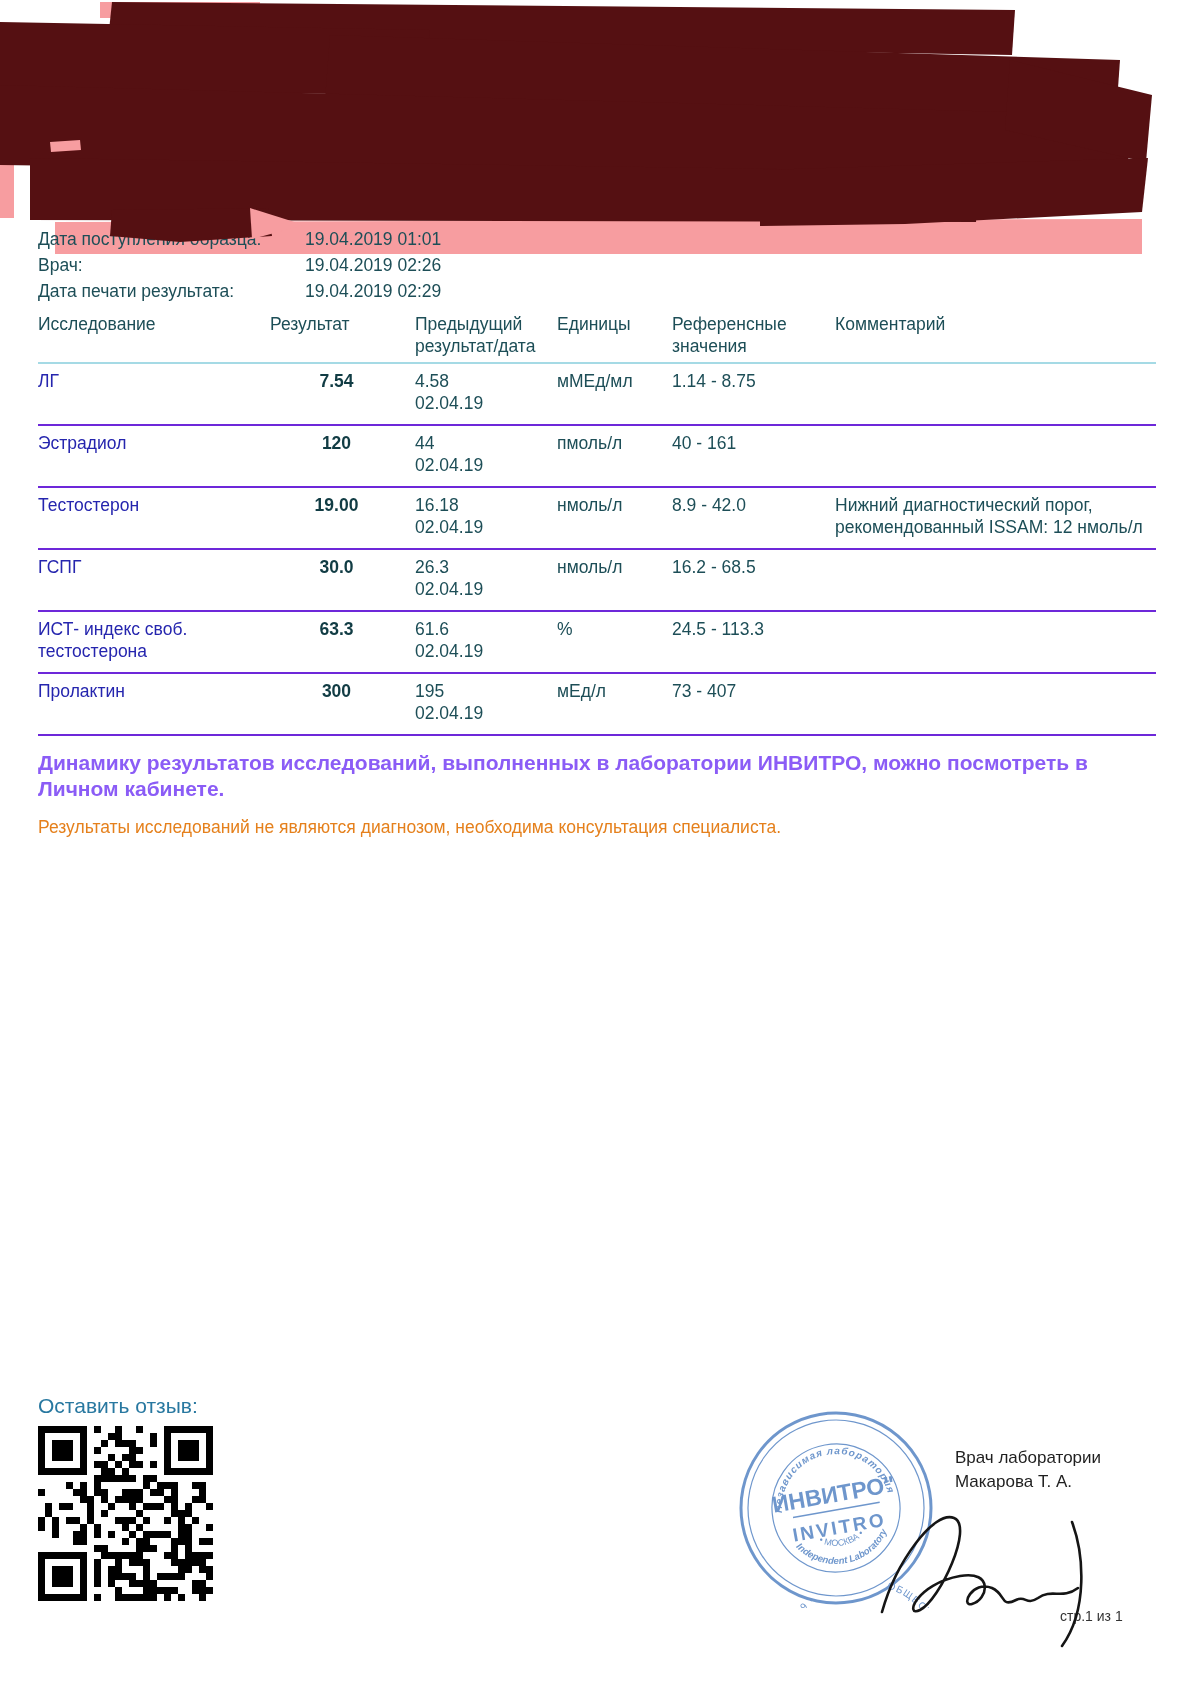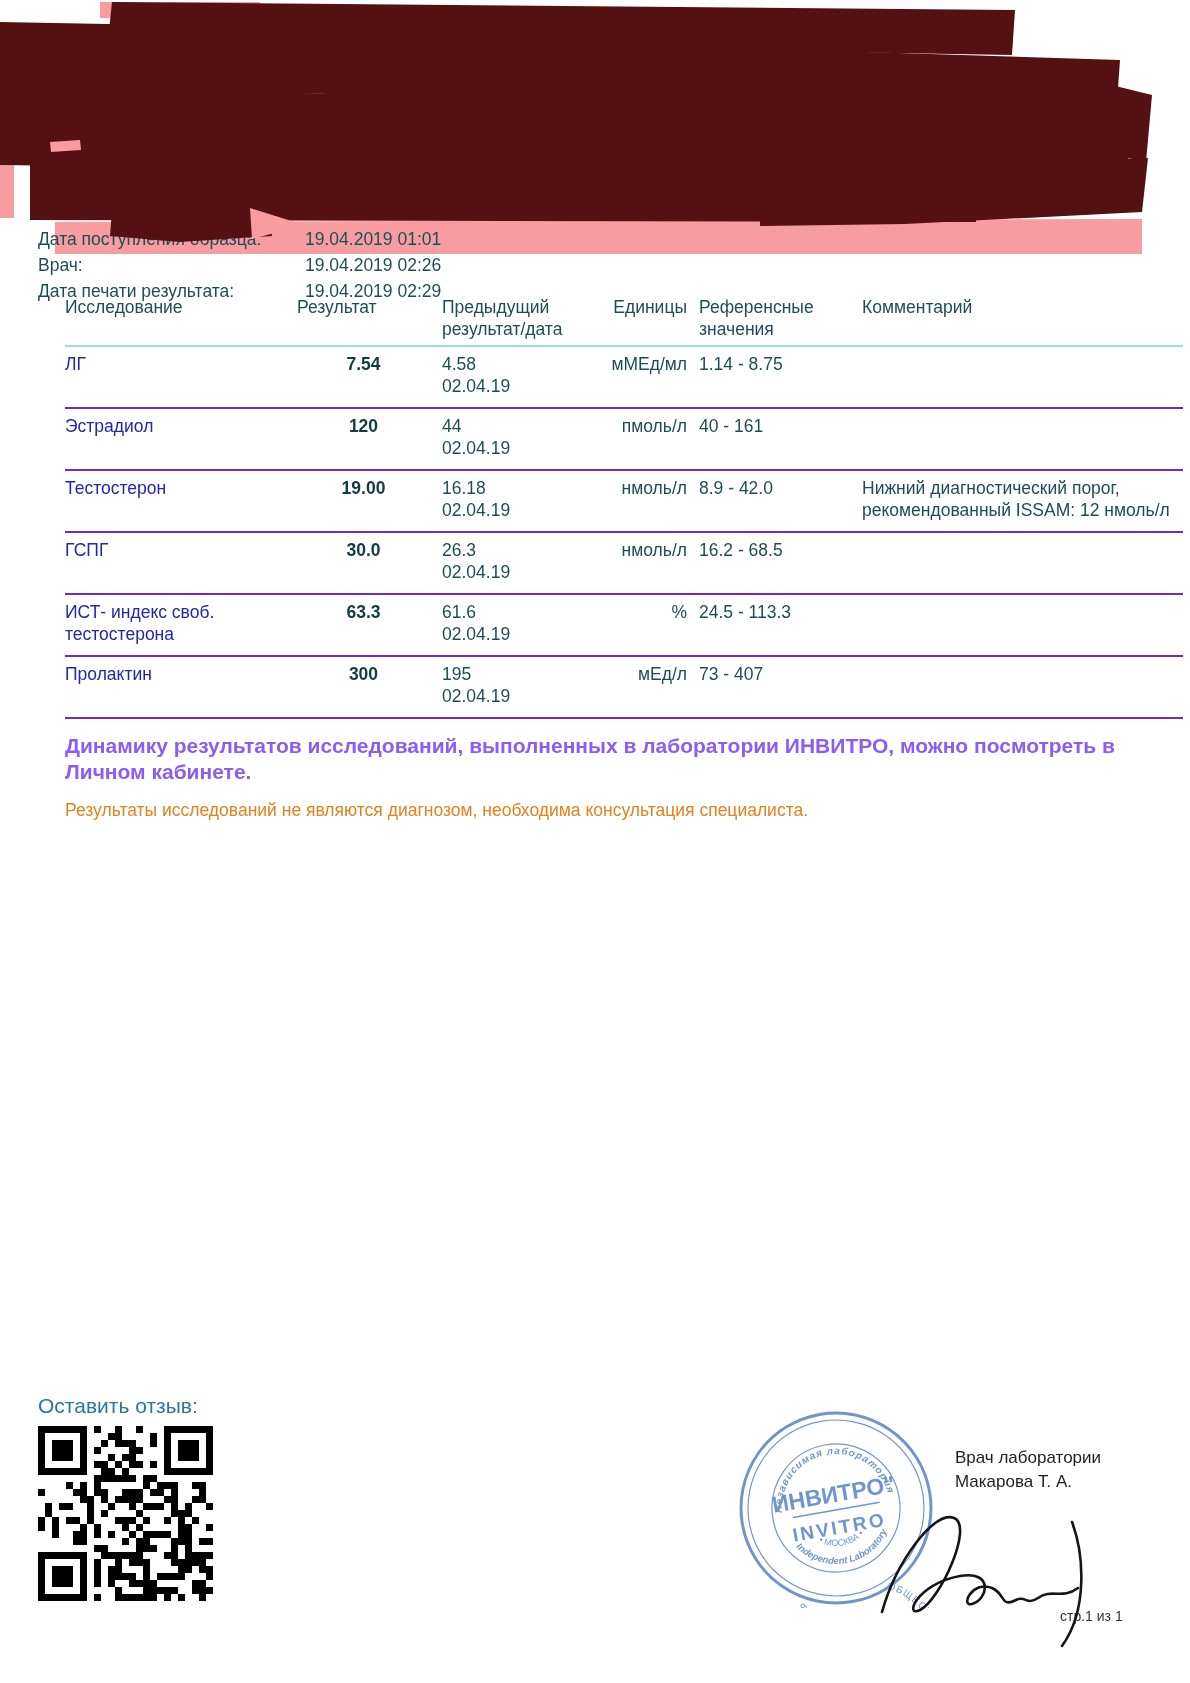--- a/index.html
+++ b/index.html
@@ -16,28 +16,28 @@
     position: absolute; left: 0; top: 0; pointer-events: none;
   }
   svg.redaction-over { z-index: 5; }
 
   
   .meta { position: absolute; left: 38px; top: 226px; font-size: 17.5px; line-height: 26px; z-index: 2; }
   .meta-row { display: flex; }
   .meta-label { width: 267px; }
 
   
-  .content { position: absolute; left: 38px; top: 296px; width: 1118px; z-index: 2; margin-left: 27px; }
+  .content { position: absolute; left: 38px; top: 313px; width: 1118px; z-index: 2; }
   .thead { display: flex; padding-bottom: 5px; border-bottom: 2px solid #a5dae5; font-size: 17.5px; line-height: 22px; }
   .trow  { display: flex; padding: 6px 0 10px; border-bottom: 2px solid #6d28d9; font-size: 17.5px; line-height: 22px; }
   .cell  { padding-right: 12px; }
   .c-name  { width: 232px; }
   .c-res   { width: 145px; }
   .c-prev  { width: 142px; }
-  .c-units { width: 115px; text-align: right; }
+  .c-units { width: 115px; }
   .c-ref   { width: 163px; }
   .c-com   { flex: 1; }
   .t-name { color: #2525ae; }
   .t-res  { font-weight: bold; color: #113c44; text-align: center; }
 
   
   .notes { margin-top: 14px; font-size: 17.5px; line-height: 25px; }
   .note-bold { font-weight: bold; color: #8b5cf6; font-size: 21px; line-height: 26px; }
   .attention { margin-top: 14px; }
   .orange { color: #e5801c; }

